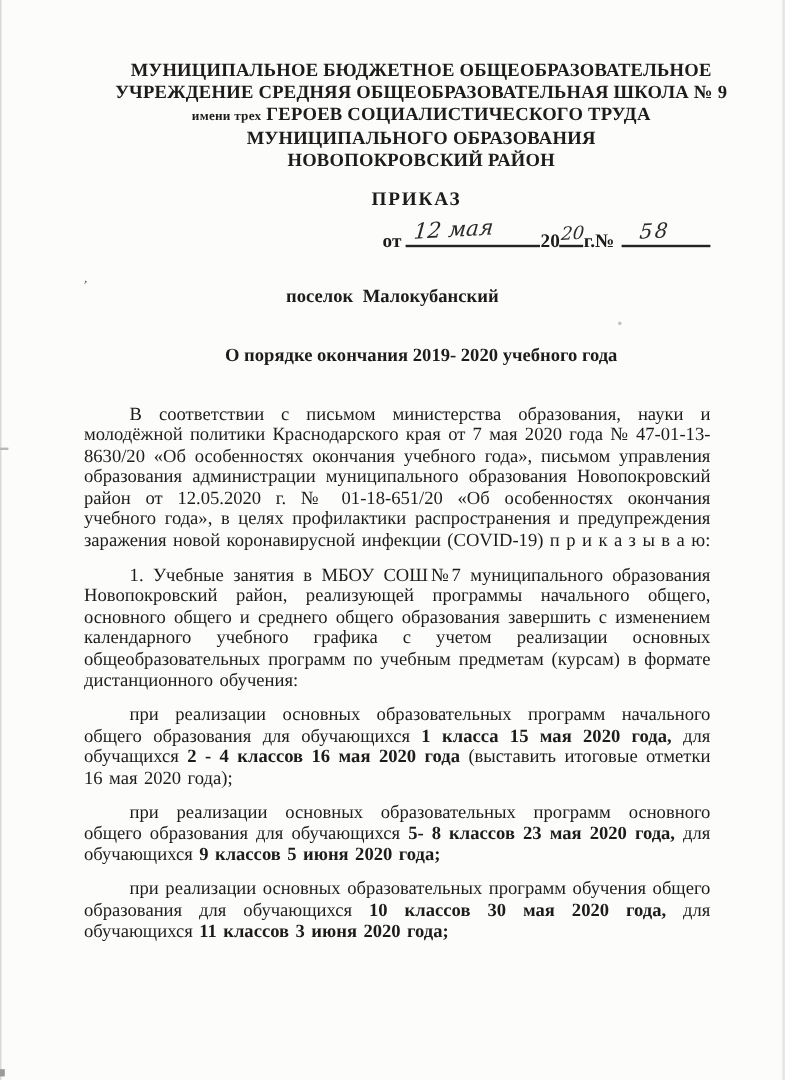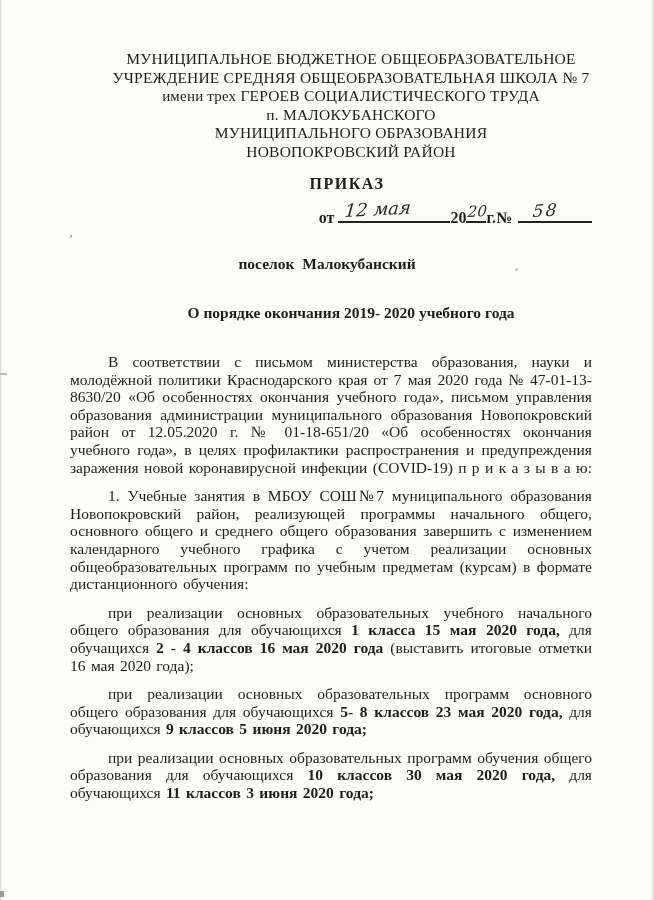--- a/index.html
+++ b/index.html
@@ -37,27 +37,27 @@
   .artifact.apostrophe { left: 68px; top: 232px; transform: rotate(14deg); }
   .artifact.left-dash {
     left: 0; top: 373px; width: 7px; height: 2px;
     background: #b8b8b6; font-size: 0;
   }
   .artifact.dot { left: 515px; top: 268px; width: 3px; height: 3px; background:#c4c4c2; border-radius:50%; font-size:0;}
   .artifact.corner-nub { left: 0; top: 891px; width: 4px; height: 6px; background:#9a9a98; font-size:0;}
 
   .letterhead {
     text-align: center;
-    font-weight: normal;
+    font-weight: bold;
     font-size: 15.5px;
     line-height: 18.5px;
     padding-left: 48px;
     letter-spacing: 0.2px;
   }
-  .lh-small { font-size: 15px; }
+  .lh-small { font-size: 11px; }
 
   .order-heading {
     text-align: center;
     font-weight: bold;
     font-size: 16px;
     letter-spacing: 1.5px;
     padding-left: 40px;
     margin-top: 14px;
   }
 
@@ -131,23 +131,22 @@
 
   <div class="edge-left"></div>
   <div class="edge-right"></div>
   <div class="artifact apostrophe">’</div>
   <div class="artifact left-dash"></div>
   <div class="artifact dot"></div>
   <div class="artifact corner-nub"></div>
 
   <div class="letterhead">
     <div>МУНИЦИПАЛЬНОЕ БЮДЖЕТНОЕ ОБЩЕОБРАЗОВАТЕЛЬНОЕ</div>
-    <div>УЧРЕЖДЕНИЕ СРЕДНЯЯ ОБЩЕОБРАЗОВАТЕЛЬНАЯ ШКОЛА № 7</div>
+    <div>УЧРЕЖДЕНИЕ СРЕДНЯЯ ОБЩЕОБРАЗОВАТЕЛЬНАЯ ШКОЛА № 9</div>
     <div><span class="lh-small">имени трех</span> <span>ГЕРОЕВ СОЦИАЛИСТИЧЕСКОГО ТРУДА</span></div>
-    <div>п. МАЛОКУБАНСКОГО</div>
     <div>МУНИЦИПАЛЬНОГО ОБРАЗОВАНИЯ</div>
     <div>НОВОПОКРОВСКИЙ РАЙОН</div>
   </div>
 
   <div class="order-heading">ПРИКАЗ</div>
 
   <div class="date-row">
     <div class="date-left">
       <span>от</span><span class="hw-slot date-slot"><span class="hw">12 мая</span></span><span>20</span><span class="hw-slot year-slot"><span class="hw">20</span></span><span>г.</span>
     </div>
@@ -156,18 +155,18 @@
     </div>
   </div>
 
   <div class="place">поселок  Малокубанский</div>
 
   <div class="subject">О  порядке окончания 2019- 2020 учебного года</div>
 
   <div class="body-text">
     <p class="para"><span>В соответствии с письмом министерства образования, науки и молодёжной политики Краснодарского края от 7 мая 2020 года № 47-01-13-8630/20 «Об особенностях окончания учебного года», письмом управления образования администрации муниципального образования Новопокровский район от 12.05.2020 г. № 01-18-651/20 «Об особенностях окончания учебного года», в целях профилактики распространения и предупреждения заражения новой коронавирусной инфекции (COVID-19) п р и к а з ы в а ю:</span></p>
     <p class="para"><span>1. Учебные занятия в МБОУ СОШ№7 муниципального образования Новопокровский район, реализующей программы начального общего, основного общего и среднего общего образования завершить с изменением календарного учебного графика с учетом реализации основных общеобразовательных программ по учебным предметам (курсам) в формате дистанционного обучения:</span></p>
-    <p class="para"><span>при реализации основных образовательных учебного начального общего образования для обучающихся </span><span class="b">1 класса 15 мая 2020 года,</span><span> для обучащихся </span><span class="b">2 - 4 классов 16 мая 2020 года</span><span> (выставить итоговые отметки 16 мая 2020 года);</span></p>
+    <p class="para"><span>при реализации основных образовательных программ начального общего образования для обучающихся </span><span class="b">1 класса 15 мая 2020 года,</span><span> для обучащихся </span><span class="b">2 - 4 классов 16 мая 2020 года</span><span> (выставить итоговые отметки 16 мая 2020 года);</span></p>
     <p class="para"><span>при реализации основных образовательных программ основного общего образования для обучающихся </span><span class="b">5- 8 классов 23 мая 2020 года,</span><span> для обучающихся </span><span class="b">9 классов 5 июня 2020 года;</span></p>
     <p class="para"><span>при реализации основных образовательных программ обучения общего образования для обучающихся </span><span class="b">10 классов 30 мая 2020 года,</span><span> для обучающихся </span><span class="b">11 классов 3 июня 2020 года;</span></p>
   </div>
 
 </div>
 
 </body></html>

